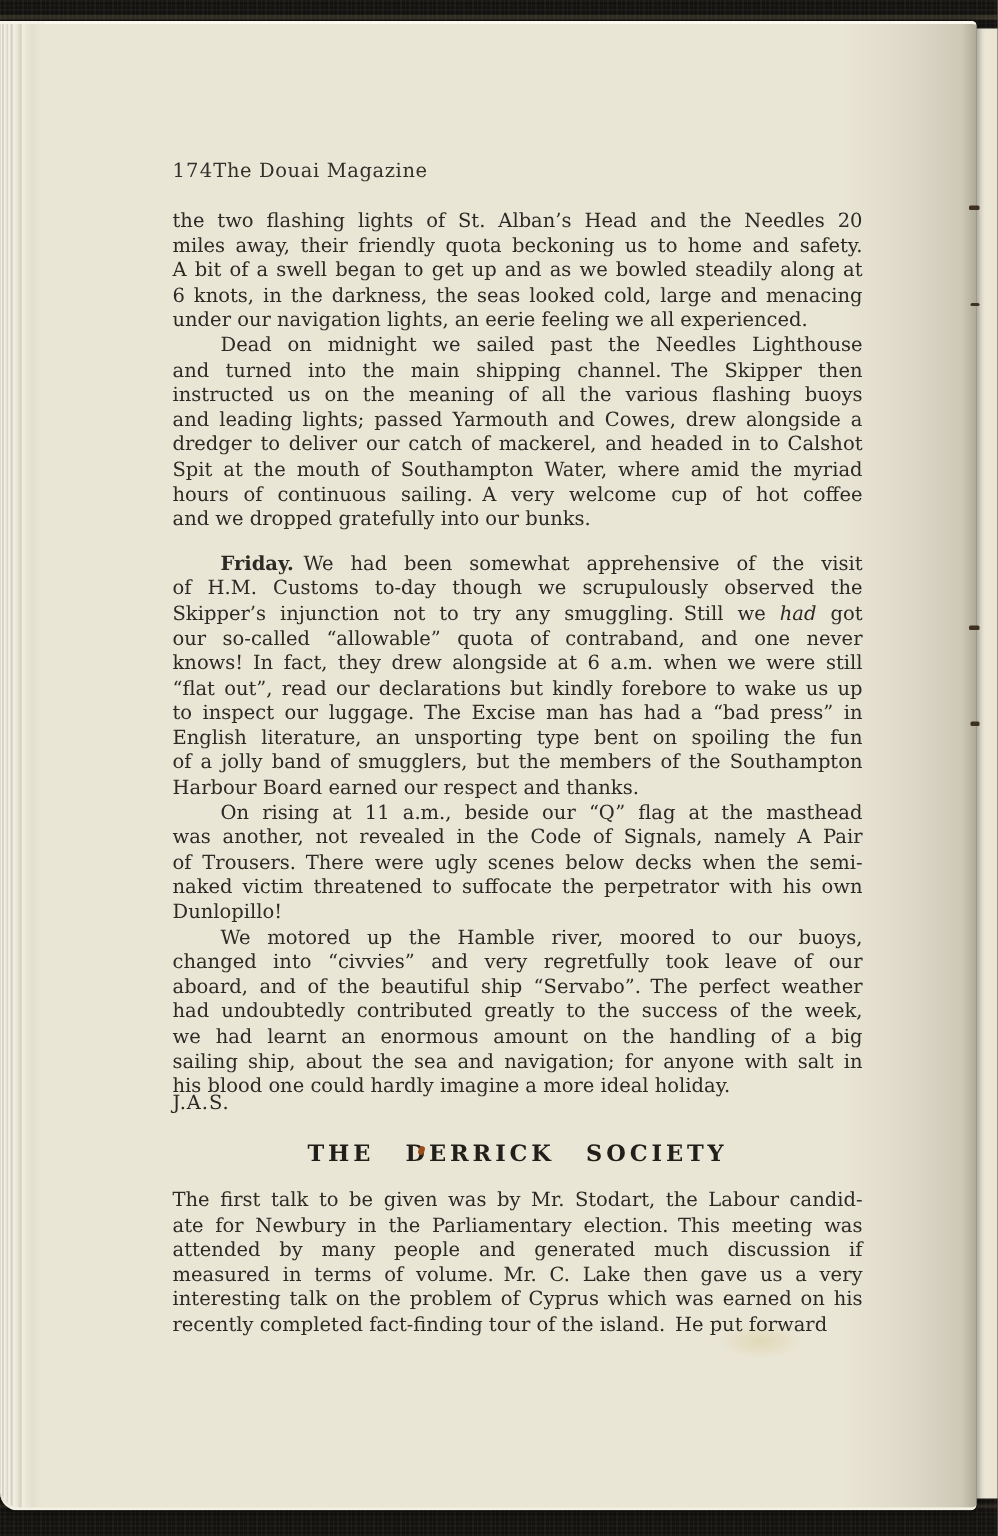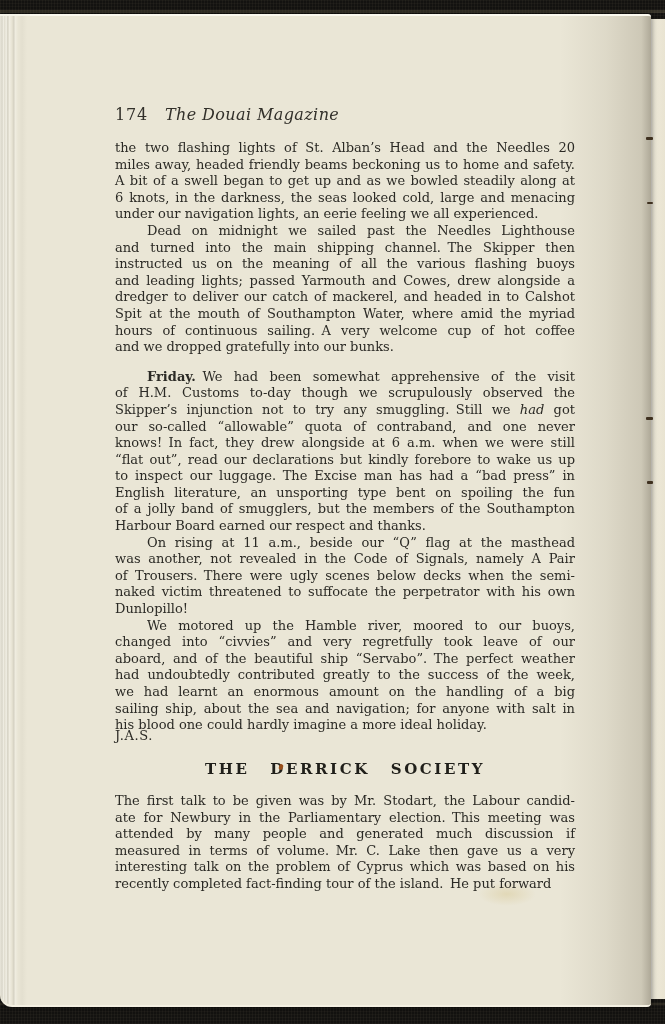--- a/index.html
+++ b/index.html
@@ -51,23 +51,23 @@
     border-bottom-left-radius:14px;
     border-top:2px solid #f5f3e8;
   }
 
   
   .content{
     position:absolute;left:115px;top:106px;width:460px;
     color:#2b2a25;
     font-size:13px;line-height:16.6px;
   }
-  .page-header{display:flex;align-items:flex-end;font-size:16px;line-height:18px;margin-bottom:16px;color:#32302a;}
+  .page-header{display:flex;align-items:flex-end;font-size:13px;line-height:18px;margin-bottom:16px;color:#32302a;}
   .page-number{letter-spacing:.8px;}
-  .magazine-title{font-style:italic;margin-left:17px;letter-spacing:.4px;}
+  .magazine-title{letter-spacing:.4px;}
 
   .para{margin:0;}
   .line{text-align:justify;text-align-last:justify;text-justify:inter-word;white-space:normal;}
   .line.last{text-align:center;text-align-last:left;}
 
   .signature{text-align:left;padding-right:4px;margin-top:-6px;letter-spacing:.6px;}
 
   .section-heading{
     position:relative;
     margin:17px 0 15px 0;
@@ -114,21 +114,21 @@
 
   <div class="content">
     <div class="page-header">
       <span class="page-number">174</span>
       <span class="magazine-title">The Douai Magazine</span>
     </div>
 
     <div>
         <div class="para">
           <div class="line">the two flashing lights of St. Alban’s Head and the Needles 20</div>
-          <div class="line">miles away, headed friendly beams beckoning us to home and safety.</div>
+          <div class="line">miles away, their friendly quota beckoning us to home and safety.</div>
           <div class="line">A bit of a swell began to get up and as we bowled steadily along at</div>
           <div class="line">6 knots, in the darkness, the seas looked cold, large and menacing</div>
           <div class="line last">under our navigation lights, an eerie feeling we all experienced.</div>
         </div>
         <div class="para">
           <div class="line" style="text-indent: 32px;">Dead on midnight we sailed past the Needles Lighthouse</div>
           <div class="line">and turned into the main shipping channel. The Skipper then</div>
           <div class="line">instructed us on the meaning of all the various flashing buoys</div>
           <div class="line">and leading lights; passed Yarmouth and Cowes, drew alongside a</div>
           <div class="line">dredger to deliver our catch of mackerel, and headed in to Calshot</div>
@@ -172,18 +172,18 @@
       <span>THE DERRICK SOCIETY</span>
       <span class="ink-speck"></span>
     </div>
 
     <div>
         <div class="para">
           <div class="line">The first talk to be given was by Mr. Stodart, the Labour candid-</div>
           <div class="line">ate for Newbury in the Parliamentary election. This meeting was</div>
           <div class="line">attended by many people and generated much discussion if</div>
           <div class="line">measured in terms of volume. Mr. C. Lake then gave us a very</div>
-          <div class="line">interesting talk on the problem of Cyprus which was based on his</div>
+          <div class="line">interesting talk on the problem of Cyprus which was earned on his</div>
           <div class="line last">recently completed fact-finding tour of the island. He put forward</div>
         </div>
       </div>
   </div>
 </div>
 
 </body></html>

